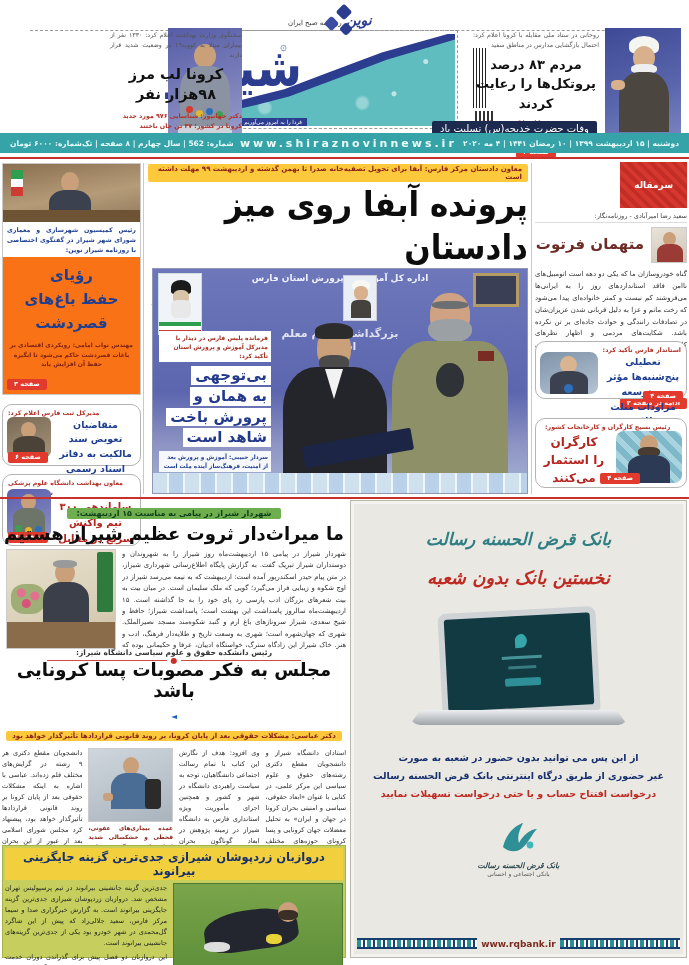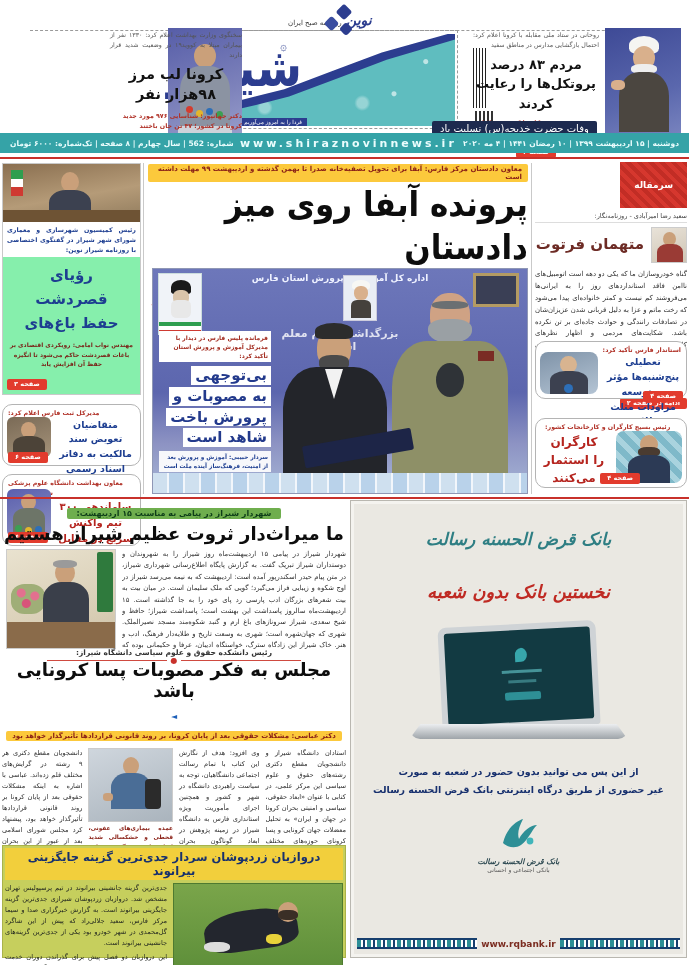--- a/index.html
+++ b/index.html
@@ -181,43 +181,43 @@
       <div class="abs" style="left:12px;top:38px;width:104px;height:128px;background:#23252a;border-radius:32% 32% 0 0;"></div>
       <div class="abs" style="left:54px;top:40px;width:18px;height:30px;background:#f2f2f2;clip-path:polygon(0 0,100% 0,50% 100%);"></div>
     </div>
 
     <div class="abs" style="left:150px;top:168px;width:110px;height:22px;background:#1d2547;transform:rotate(-10deg);border-radius:2px;"></div>
 
     <div class="abs" style="left:6px;top:62px;width:112px;">
       <div style="background:#fff;color:#a32c20;font-size:6px;font-weight:bold;padding:2px 3px;line-height:1.5;">فرمانده پلیس فارس در دیدار با مدیرکل آموزش و پرورش استان تأکید کرد:</div>
       <div style="margin-top:3px;font-size:15px;line-height:1.25;">
         <span class="chip">بی‌توجهی</span><br>
-        <span class="chip">به مصوبات و</span><br>
+        <span class="chip">به همان و</span><br>
         <span class="chip">پرورش باخت</span><br>
         <span class="chip">شاهد است</span>
       </div>
       <div style="margin-top:3px;background:rgba(255,255,255,.92);color:#1d3e91;font-size:5.8px;font-weight:bold;padding:2px 3px;line-height:1.5;">سردار حبیبی: آموزش و پرورش بعد از امنیت، فرهنگ‌ساز آینده ملت است</div>
     </div>
     <div class="tile-strip"></div>
   </div>
 
   <div class="abs" style="left:2px;top:163px;width:139px;">
     <div style="border:1px solid #c9c9c9;">
       <div class="fig" style="width:100%;height:58px;background:linear-gradient(170deg,#8a6f50,#b59b78 55%,#8f7a5c);">
         <div class="head" style="left:58px;top:8px;width:18px;height:20px;"></div>
         <div class="torso" style="left:46px;top:26px;width:42px;height:32px;background:#3c4150;"></div>
         <div class="abs" style="left:0;bottom:0;width:100%;height:12px;background:#6e5334;"></div>
         <div class="abs" style="left:8px;top:6px;width:12px;height:26px;background:linear-gradient(180deg,#2e9e4f 33%,#fff 33% 66%,#cf3a32 66%);"></div>
       </div>
       <div class="small-gray justify" style="padding:3px 4px;color:#1d3e91;font-weight:bold;">رئیس کمیسیون شهرسازی و معماری شورای شهر شیراز در گفتگوی اختصاصی با روزنامه شیراز نوین:</div>
-      <div style="background:#86efac;text-align:center;padding:6px 4px 4px;">
+      <div style="background:#f97316;text-align:center;padding:6px 4px 4px;">
         <div style="color:#1d3e91;font-weight:900;font-size:15px;line-height:1.6;">
           <div>رؤیای</div>
+          <div>حفظ باغ‌های</div>
           <div>قصردشت</div>
-          <div>حفظ باغ‌های</div>
         </div>
         <div style="font-size:6px;color:#7a1f16;font-weight:bold;margin-top:5px;line-height:1.6;">مهندس نواب امامی: رویکردی اقتصادی بر باغات قصردشت حاکم می‌شود تا انگیزه حفظ آن افزایش یابد</div>
         <div style="text-align:left;margin-top:2px;"><span class="badge-red">صفحه ۳</span></div>
       </div>
     </div>
 
     <div class="round-box" style="position:relative;margin-top:9px;width:139px;height:62px;left:0;">
       <div class="kicker-tiny" style="text-align:left;">مدیرکل ثبت فارس اعلام کرد:</div>
       <div class="fig" style="position:absolute;left:4px;top:12px;width:44px;height:40px;border-radius:6px;background:linear-gradient(160deg,#7a6a56,#a5937a);">
         <div class="head" style="left:14px;top:5px;width:15px;height:16px;"></div>
@@ -323,55 +323,56 @@
         </div>
         <div class="justify" style="font-size:5.8px;line-height:1.6;color:#8a2016;font-weight:bold;margin-top:2px;">عمده بیماری‌های عفونی، قحطی و خشکسالی شدید ایران را در بر گرفته و این بحران به گفته بیهقی «از نوایب عظام» است</div>
         <div class="justify" style="font-size:6.6px;line-height:1.66;color:#2e2e2e;margin-top:2px;">عضو هیئت علمی دانشگاه شیراز افزود: کمتر بحرانی بوده است که همه جهان را درگیر کند؛ میلیون‌ها نفر را مبتلا کند و پیامدهای عدیده‌ای در فرهنگ‌ها بیافریند.</div>
       </div>
       <div class="justify" style="flex:1;font-size:6.6px;line-height:1.66;color:#2e2e2e;">دانشجویان مقطع دکتری هر ۹ رشته در گرایش‌های مختلف قلم زده‌اند. عباسی با اشاره به اینکه مشکلات حقوقی بعد از پایان کرونا بر روند قانونی قراردادها تأثیرگذار خواهد بود، پیشنهاد کرد مجلس شورای اسلامی بعد از عبور از این بحران مصوباتی در این حوزه داشته باشد و برای اموری که به واسطه کرونا معطل مانده‌اند تمهیداتی بیندیشد تا افراد در آینده با مشکل مواجه نشوند.</div>
     </div>
     <div class="sep-dot" style="position:relative;margin-top:4px;">●</div>
   </div>
 
   <div class="sports-box">
-    <div style="background:#f2cf3c;color:#17306e;font-weight:900;font-size:11.5px;text-align:center;padding:2px 0;">دروازبان زردپوشان سردار جدی‌ترین گزینه جایگزینی بیرانوند</div>
+    <div style="background:#f2cf3c;color:#17306e;font-weight:900;font-size:11.5px;text-align:center;padding:2px 0;">دروازبان زردپوشان شیرازی جدی‌ترین گزینه جایگزینی بیرانوند</div>
     <div style="display:flex;gap:6px;margin-top:3px;height:88px;overflow:hidden;">
       <div class="fig" style="width:170px;height:86px;background:linear-gradient(180deg,#7aa54a,#5e8f3a);border:1px solid #4e7a30;">
         <div class="abs" style="left:30px;top:26px;width:94px;height:40px;background:#23262e;border-radius:45% 45% 30% 30%;transform:rotate(-8deg);"></div>
         <div class="head" style="left:104px;top:18px;width:20px;height:20px;"></div>
         <div class="abs" style="left:104px;top:26px;width:20px;height:10px;background:#3a2f26;border-radius:40%;"></div>
         <div class="abs" style="left:92px;top:50px;width:16px;height:10px;background:#e8d23a;border-radius:40%;"></div>
         <div class="abs" style="left:30px;top:58px;width:26px;height:10px;background:#ddd;border-radius:40%;"></div>
       </div>
       <div style="flex:1;">
         <div class="justify" style="font-size:6.6px;line-height:1.66;color:#21261f;">جدی‌ترین گزینه جانشینی بیرانوند در تیم پرسپولیس تهران مشخص شد. دروازبان زردپوشان شیرازی جدی‌ترین گزینه جایگزینی بیرانوند است. به گزارش خبرگزاری صدا و سیما مرکز فارس، سعید جلالی‌راد که پیش از این شاگرد گل‌محمدی در شهر خودرو بود یکی از جدی‌ترین گزینه‌های جانشینی بیرانوند است.</div>
         <div class="justify" style="font-size:6.6px;line-height:1.66;color:#21261f;margin-top:3px;">این دروازبان دو فصل پیش برای گذراندن دوران خدمت سربازی راهی فجر سپاسی شد و چند ماه دیگر نیز از دوران خدمتش باقی مانده است. جلالی‌راد چند ماه دیگر بازیکن آزاد خواهد شد و به همین خاطر مدنظر کادرفنی پرسپولیس برای پیوستن به این تیم قرار دارد.</div>
       </div>
     </div>
   </div>
 
   <div class="ad-box">
     <div class="script-line" style="color:#2e7e83;font-size:17px;">بانک قرض الحسنه رسالت</div>
-    <div class="script-line" style="color:#bf2a23;font-size:18px;margin-top:32px;">نخستین بانک بدون شعبه</div>
+    <div class="script-line" style="color:#bf2a23;font-size:18px;margin-top:18px;">نخستین بانک بدون شعبه</div>
 
     <div style="margin:22px auto 0;width:220px;">
       <div style="width:158px;height:104px;margin:0 auto;background:#cfd3d6;border-radius:8px 8px 3px 3px;padding:6px;transform:rotate(-3deg);">
         <div style="height:100%;background:#123a42;border-radius:3px;position:relative;">
           <div class="abs" style="left:70px;top:18px;width:12px;height:14px;background:#37a6ab;border-radius:50% 50% 50% 0;"></div>
           <div class="abs" style="left:56px;top:40px;width:40px;height:3px;background:#5bb9bd;opacity:.7;"></div>
           <div class="abs" style="left:62px;top:50px;width:28px;height:3px;background:#5bb9bd;opacity:.5;"></div>
           <div class="abs" style="left:58px;top:62px;width:36px;height:8px;background:#2e8f96;border-radius:2px;"></div>
         </div>
       </div>
       <div style="width:218px;height:15px;margin:-4px auto 0;background:linear-gradient(#eceef0,#9ea4a9);border-radius:2px 2px 10px 10px;clip-path:polygon(5% 0,95% 0,100% 100%,0 100%);"></div>
     </div>
 
     <div style="text-align:center;margin-top:24px;line-height:1.9;">
       <div style="color:#17306e;font-size:9.5px;font-weight:bold;">از این پس می توانید بدون حضور در شعبه  به صورت</div>
       <div style="color:#17306e;font-size:9.5px;font-weight:bold;">غیر حضوری از طریق درگاه اینترنتی بانک قرض الحسنه رسالت</div>
+      <div style="color:#bf2a23;font-size:9.5px;font-weight:900;">درخواست افتتاح حساب و یا حتی درخواست تسهیلات نمایید</div>
     </div>
 
     <div style="text-align:center;margin-top:14px;">
       <svg width="44" height="40" viewBox="0 0 44 40">
         <path d="M6 30 C10 14 20 8 26 6 C22 14 20 20 22 26 C26 18 34 12 40 12 C34 18 32 26 24 32 C18 36 10 34 6 30 Z" fill="#2e8f96"></path>
         <circle cx="33" cy="28" r="3.4" fill="#41b5ba"></circle>
       </svg>
       <div style="font-size:7.5px;color:#2e4a52;font-weight:bold;font-style:italic;">بانک قرض الحسنه رسالت</div>
       <div style="font-size:6px;color:#555;">بانکی اجتماعی و احسانی</div>
     </div>

